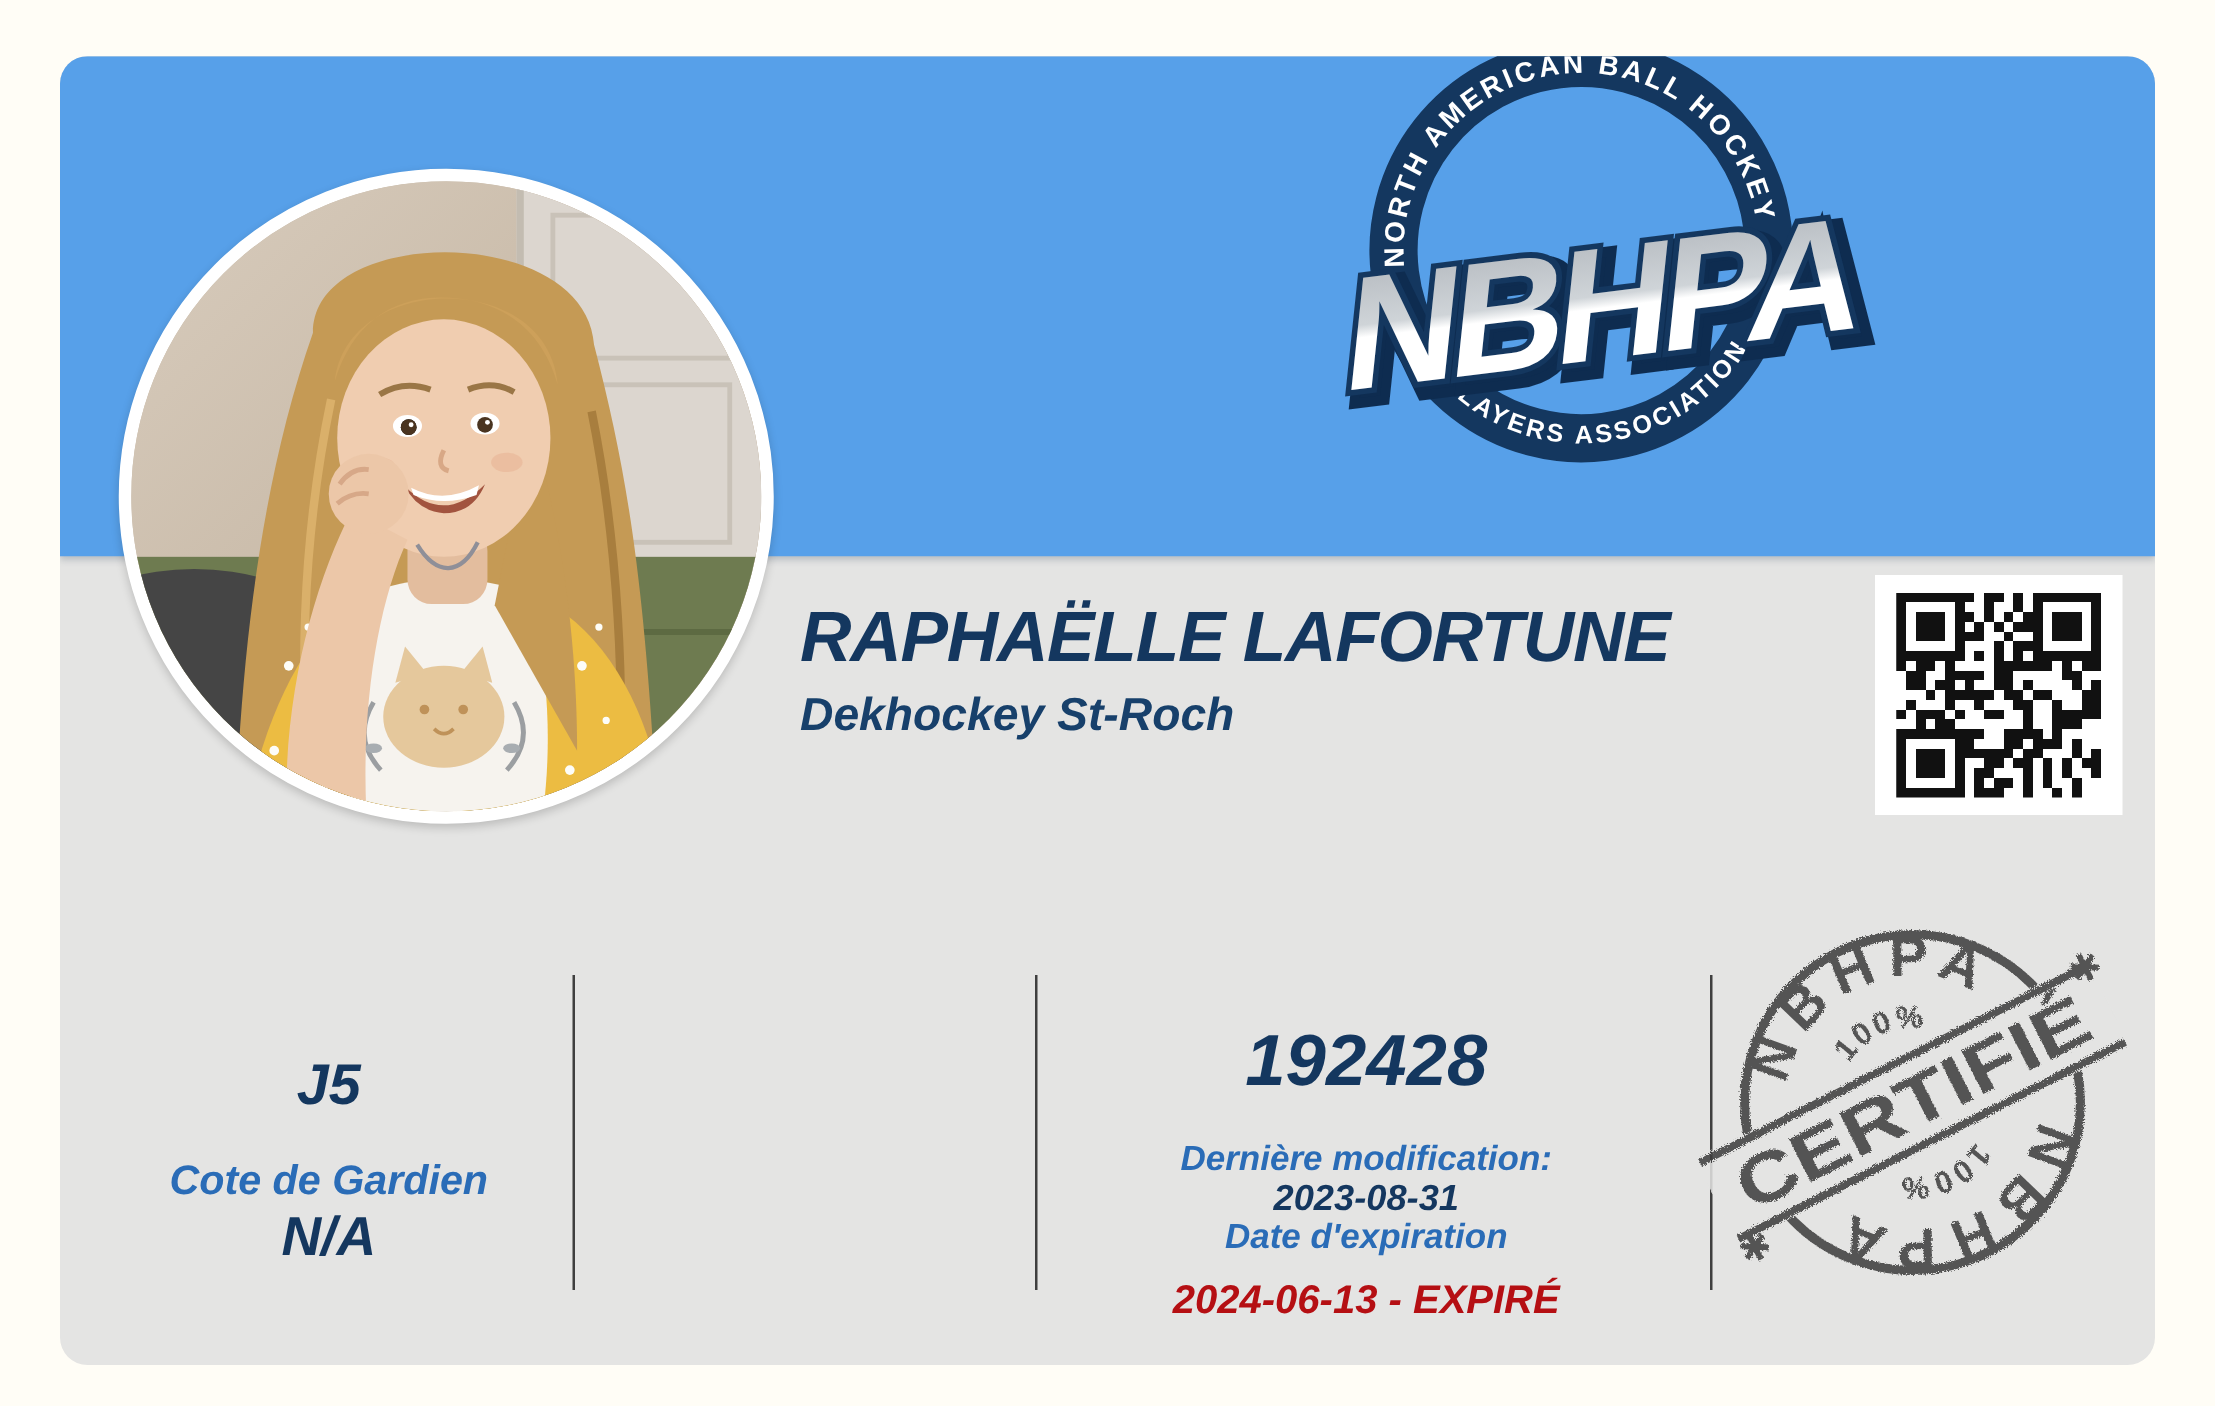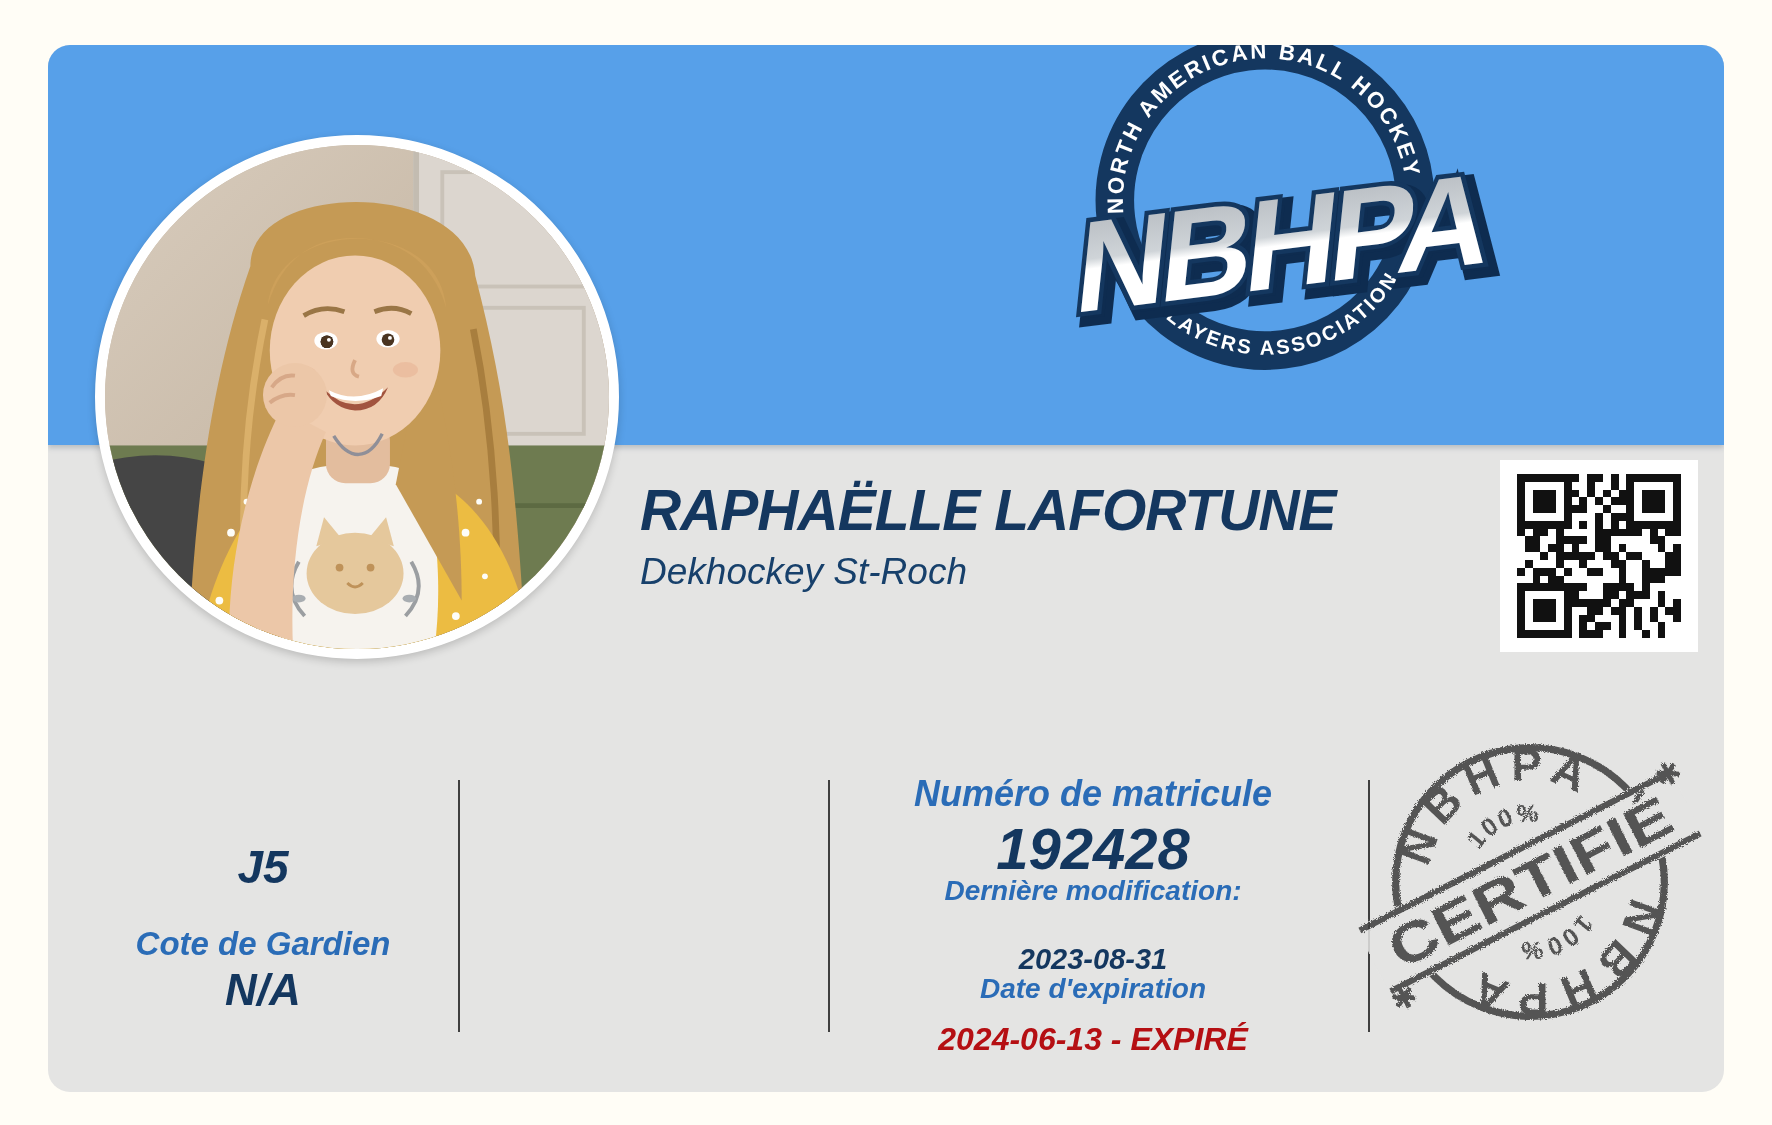--- a/index.html
+++ b/index.html
@@ -10,21 +10,21 @@
   .band-blue{position:absolute;left:0;top:0;width:100%;height:400px;background:#57a0e9;
         box-shadow:0 3px 5px rgba(60,80,100,.25);}
   .photo-wrap{position:absolute;left:47px;top:90px;width:524px;height:524px;box-sizing:border-box;
         border:10px solid #ffffff;border-radius:50%;overflow:hidden;background:#c9bcab;
         box-shadow:0 3px 8px rgba(0,0,0,.18);}
   .photo-wrap svg{display:block;width:100%;height:100%;}
   .logo{position:absolute;left:1002px;top:-12px;width:430px;height:345px;}
   .logo svg{overflow:visible;display:block;}
   .name-block{position:absolute;left:592px;top:436px;width:860px;}
   .player-name{font-size:57px;font-weight:bold;font-style:italic;color:#14375f;letter-spacing:-1px;line-height:1.05;}
-  .player-club{margin-top:10px;font-size:37px;font-weight:normal;font-style:italic;color:#17406b;}
+  .player-club{margin-top:10px;font-size:37px;font-weight:bold;font-style:italic;color:#17406b;}
   .qr-box{position:absolute;left:1452px;top:415px;width:198px;height:192px;background:#ffffff;
         display:flex;align-items:center;justify-content:center;}
   .qr-box svg{width:164px;height:164px;shape-rendering:crispEdges;fill:#111;}
   .divider{position:absolute;top:735px;width:2px;height:252px;background:#3f3f3f;}
   .col{position:absolute;text-align:center;}
   .lbl{font-weight:bold;font-style:italic;color:#2a6cb7;}
   .val{font-weight:bold;font-style:italic;color:#14375f;}
   .val-red{font-weight:bold;font-style:italic;color:#b50f13;margin-top:20px;}
   .abs{position:absolute;left:0;right:0;}
   .stamp{position:absolute;left:1327px;top:682px;width:310px;height:310px;opacity:.86;}
@@ -405,23 +405,22 @@
     <div class="divider" style="left:1320px;"></div>
 
     <div class="col" style="left:30px;top:0;width:370px;height:100%;">
       <div class="abs val" style="top:795px;font-size:46px;">J5</div>
       <div class="abs lbl" style="top:880px;font-size:33px;">Cote de Gardien</div>
       <div class="abs val" style="top:920px;font-size:44px;">N/A</div>
     </div>
 
 
     <div class="col" style="left:800px;top:0;width:490px;height:100%;">
-      <div class="abs lbl" style="top:728px;font-size:36px;">Numéro de matricule</div>
       <div class="abs val" style="top:770px;font-size:58px;">192428</div>
-      <div class="abs lbl" style="top:830px;font-size:28px;">Dernière modification:</div>
+      <div class="abs lbl" style="top:866px;font-size:28px;">Dernière modification:</div>
       <div class="abs val" style="top:898px;font-size:29px;">2023-08-31</div>
       <div class="abs lbl" style="top:928px;font-size:28px;">Date d'expiration</div>
       <div class="abs val-red" style="top:956px;font-size:32px;">2024-06-13  - EXPIRÉ</div>
     </div>
 
     <div class="stamp">
       <svg width="310" height="310" viewBox="0 0 300 300">
         <defs>
           <filter id="rough">
               <feTurbulence type="fractalNoise" baseFrequency="0.9" numOctaves="2" result="n"></feTurbulence>

